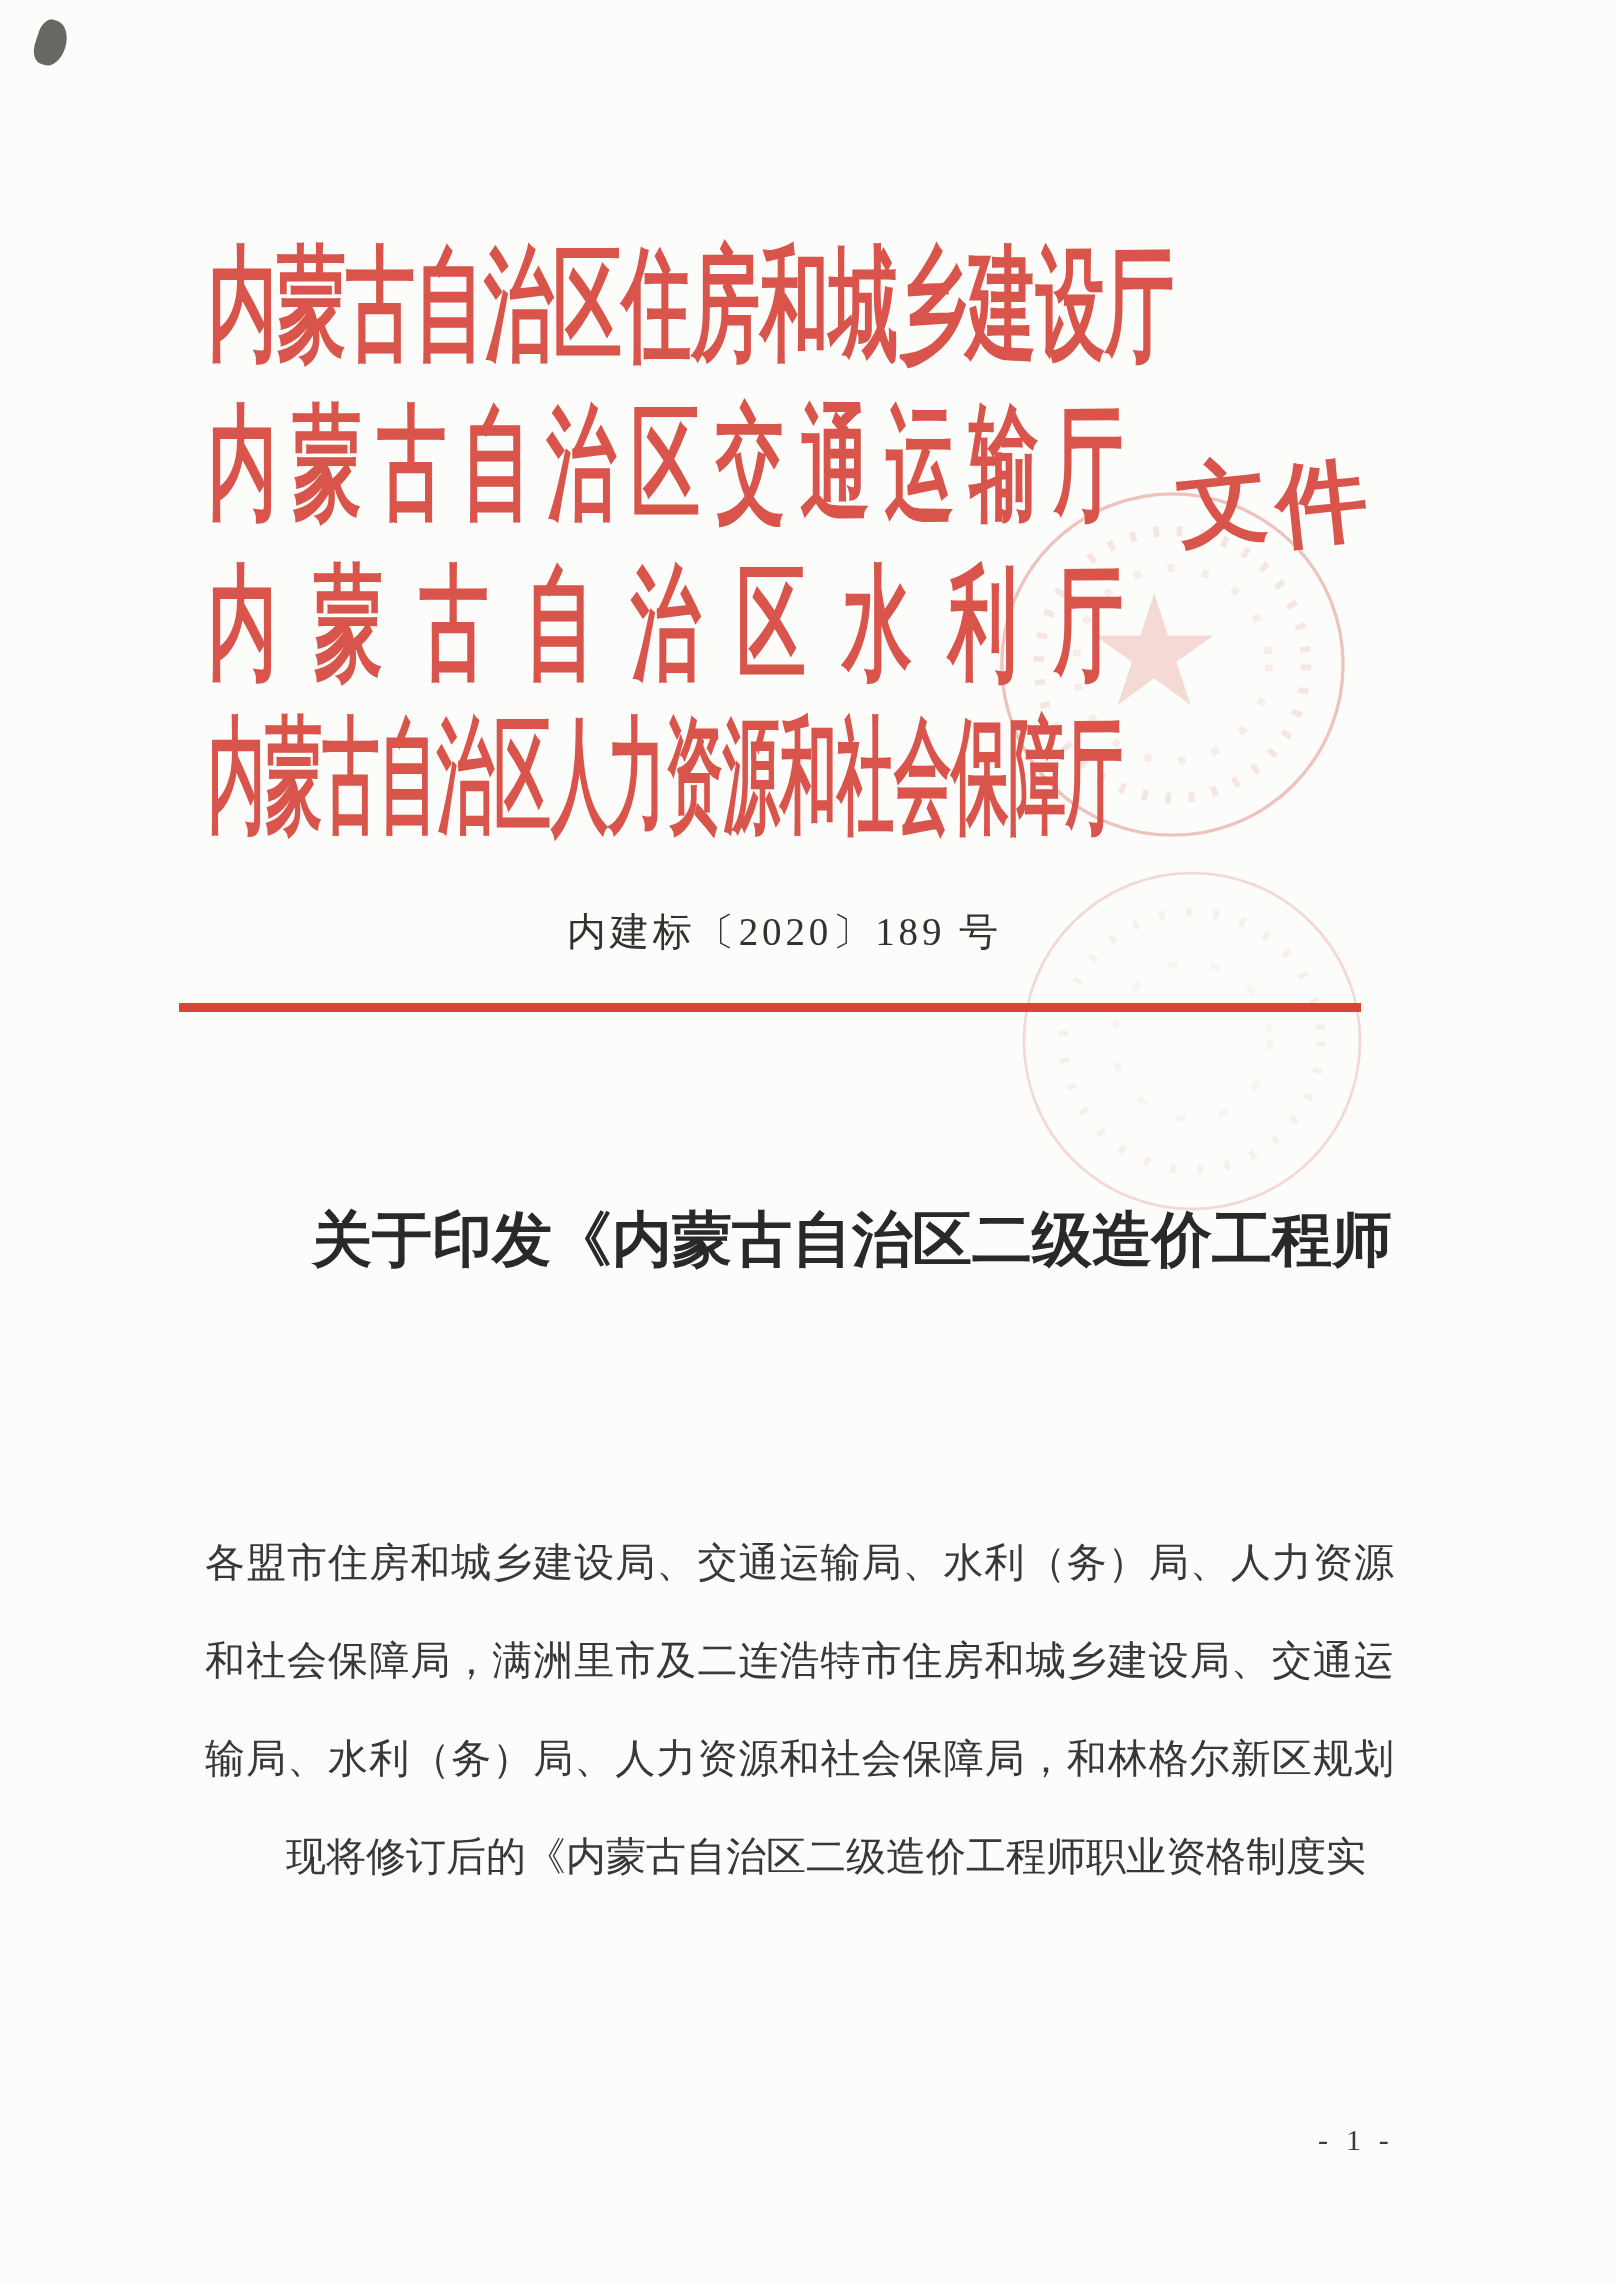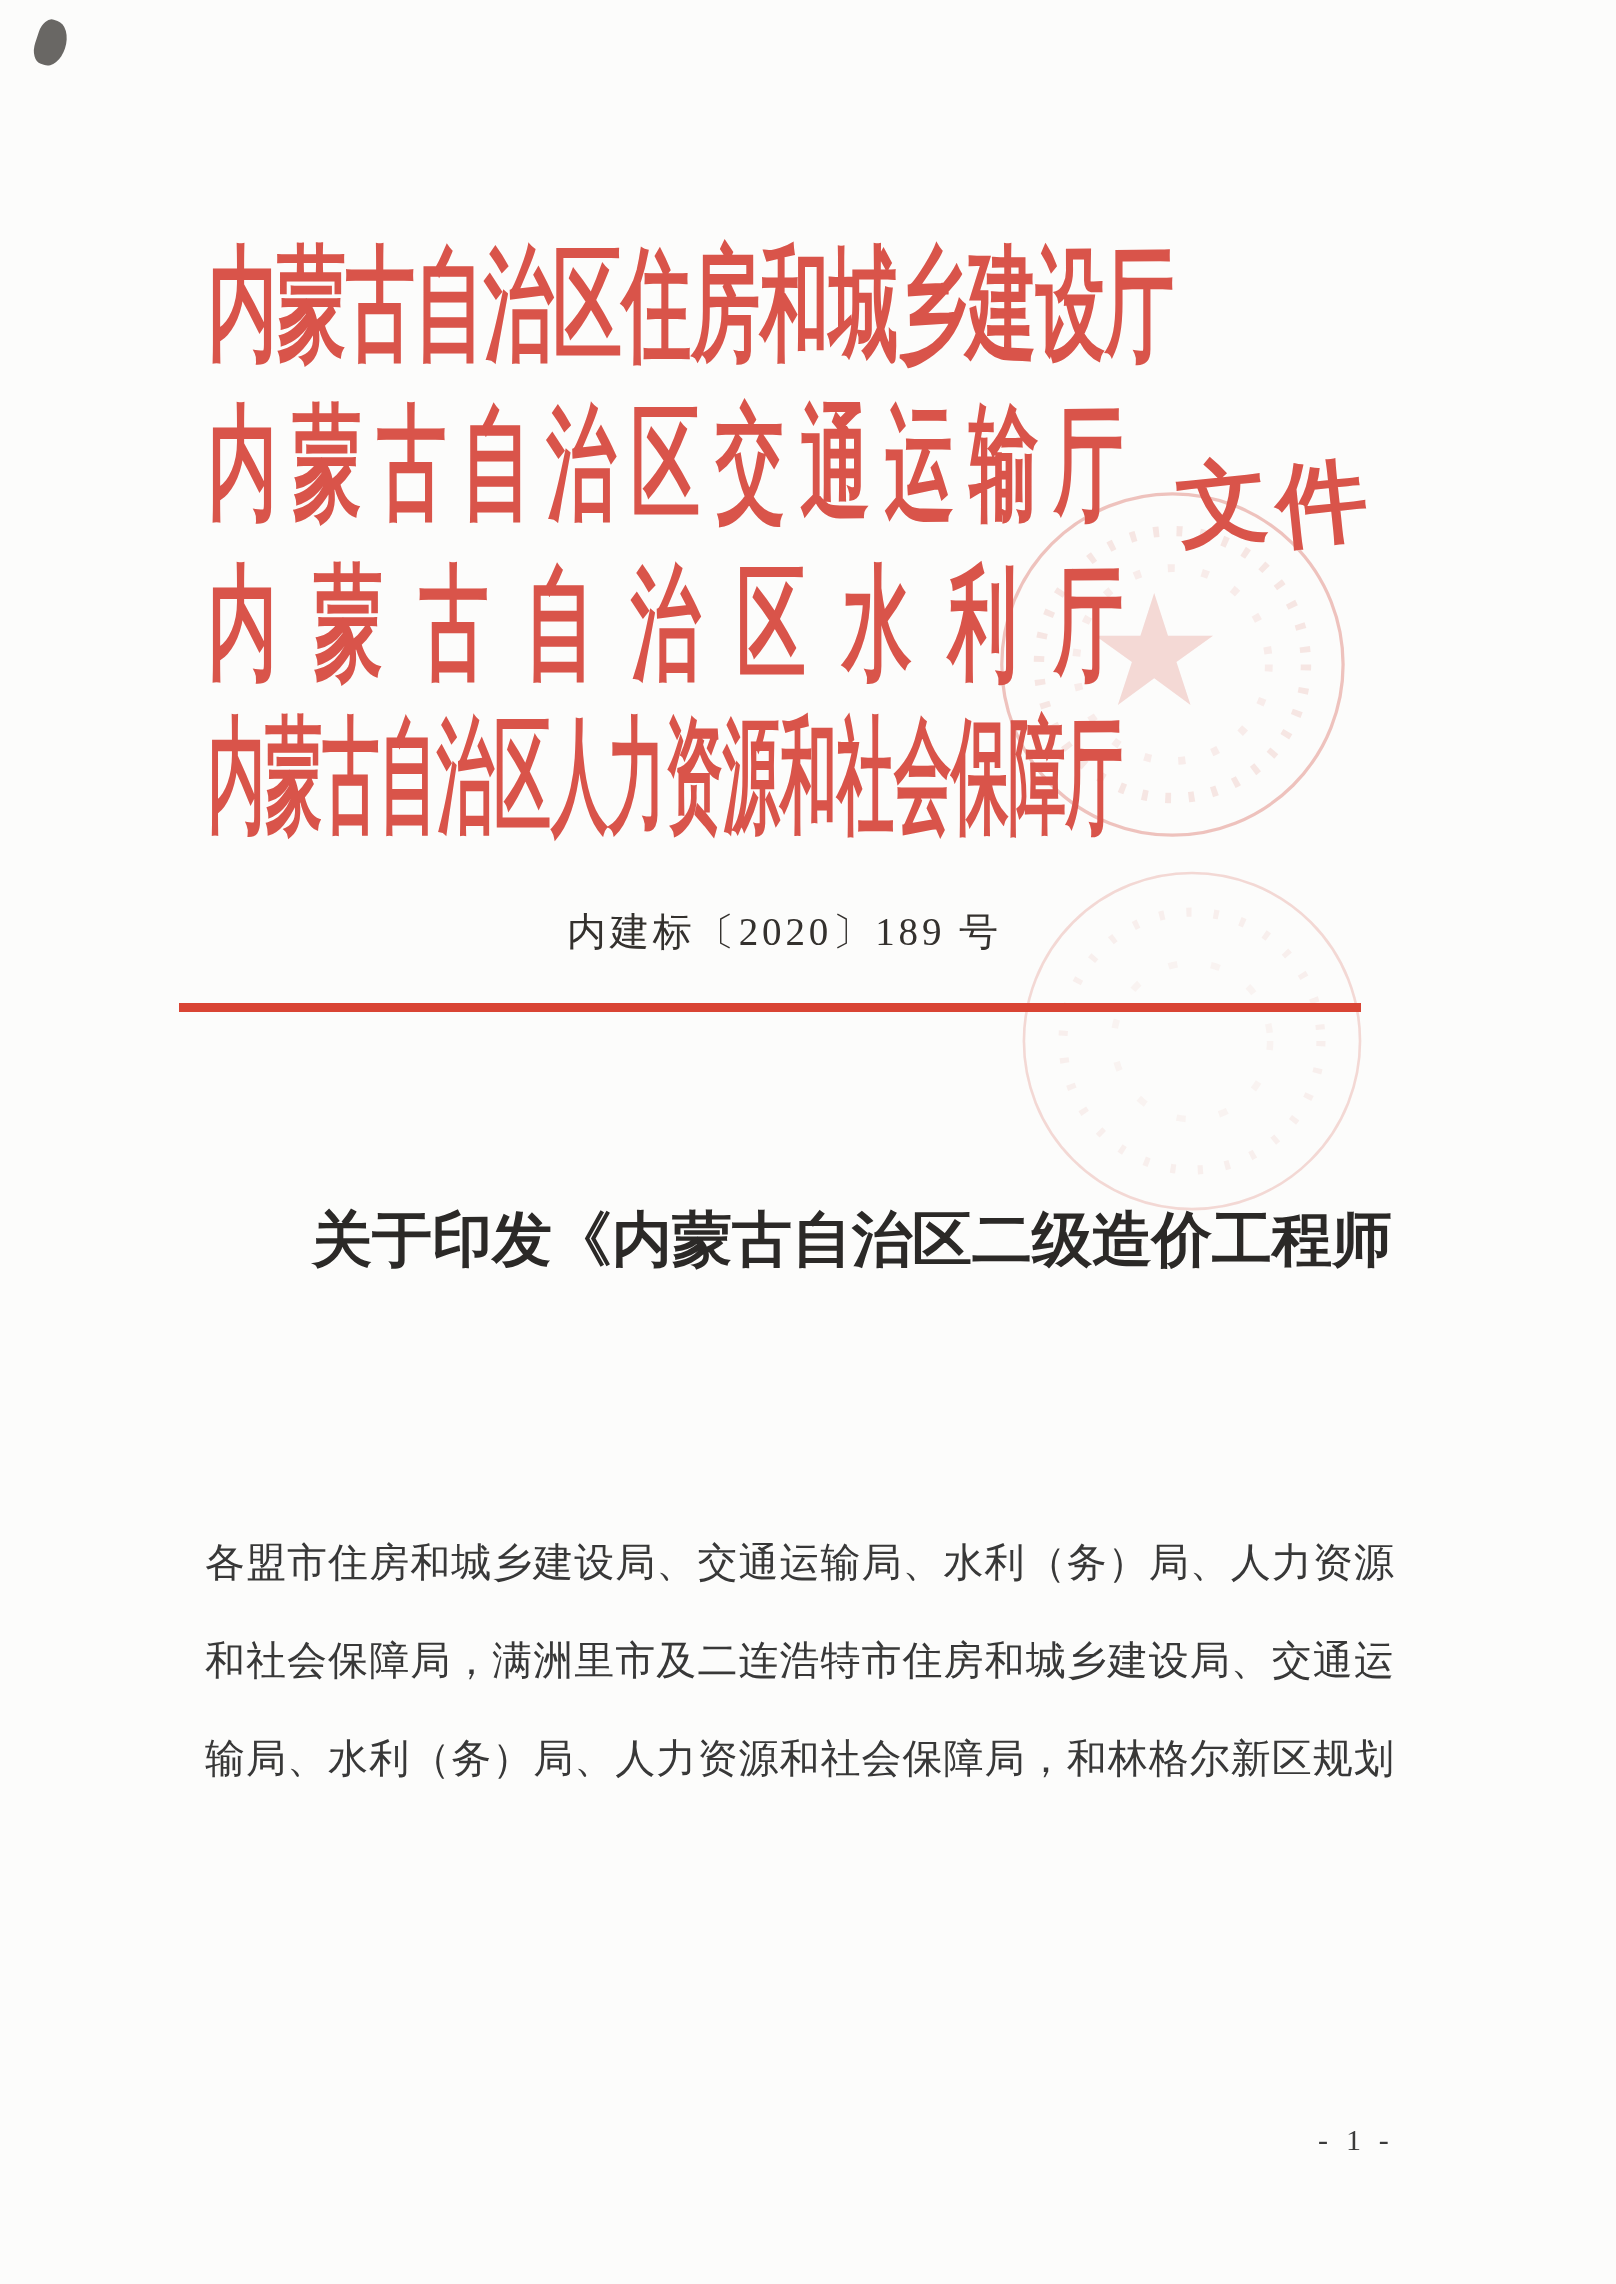--- a/index.html
+++ b/index.html
@@ -250,18 +250,19 @@
         <span>，</span>
         <span>和</span>
         <span>林</span>
         <span>格</span>
         <span>尔</span>
         <span>新</span>
         <span>区</span>
         <span>规</span>
         <span>划</span>
       </div>
+      <div class="body-line indent">现将修订后的《内蒙古自治区二级造价工程师职业资格制度实</div>
     </div>
 
   <div class="page-number">- 1 -</div>
 
 </div>
 
 
 </body></html>

